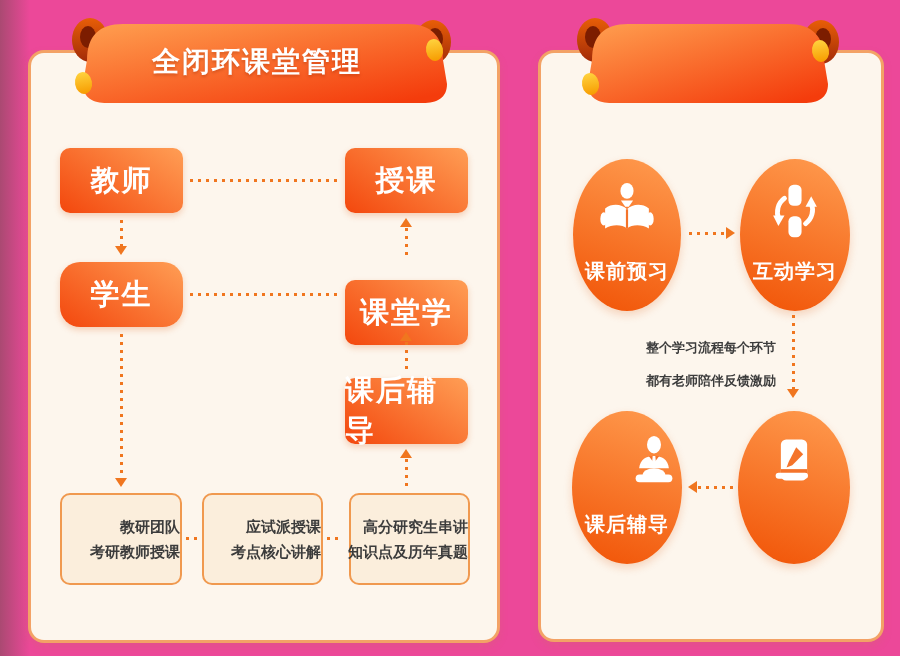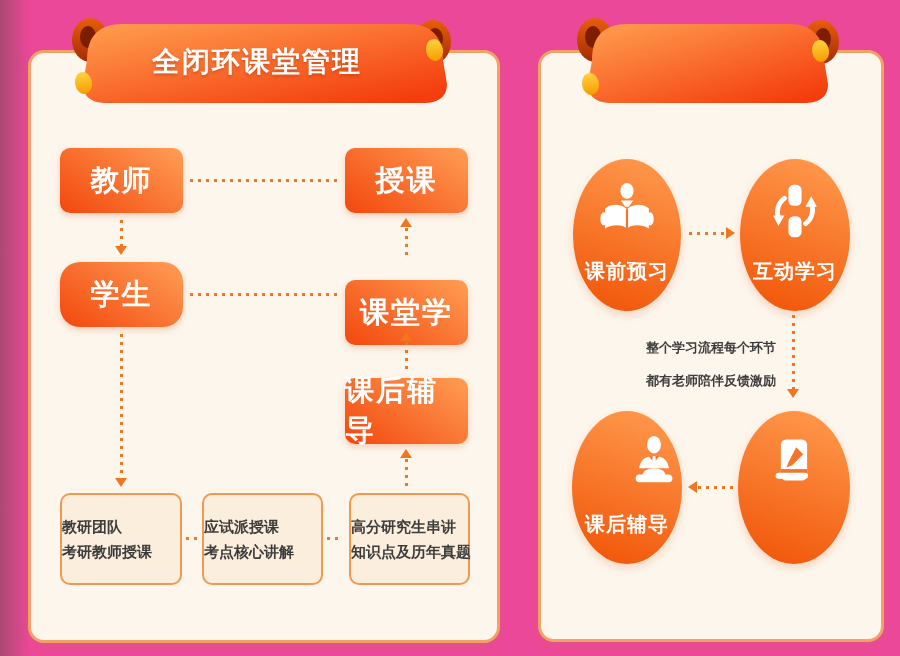--- a/index.html
+++ b/index.html
@@ -33,21 +33,21 @@
   .obox{
     position:absolute; display:flex; align-items:center; justify-content:center;
     color:#fff; font-size:29px; font-weight:bold; letter-spacing:2px;
     border-radius:10px;
     background:linear-gradient(215deg,#FF9E55 0%, #F3470D 100%);
     box-shadow:0 3px 6px rgba(220,90,20,0.25);
   }
   .ibox{
     position:absolute; box-sizing:border-box;
     background:#FBEEDC; border:2px solid #F0994F; border-radius:10px;
-    display:flex; flex-direction:column; align-items:flex-start; justify-content:center;
+    display:flex; flex-direction:column; align-items:flex-end; justify-content:center;
     gap:10px; color:#3C3C3C; font-size:15px; font-weight:600; line-height:1;
     white-space:nowrap;
   }
   .hdots{ position:absolute; height:3px;
     background-image:repeating-linear-gradient(to right,#F0761F 0 3px, transparent 3px 8px); }
   .vdots{ position:absolute; width:3px;
     background-image:repeating-linear-gradient(to bottom,#F0761F 0 3px, transparent 3px 8px); }
   .ah{ position:absolute; width:0; height:0; }
   .ah-down{ border-left:6px solid transparent; border-right:6px solid transparent; border-top:9px solid #F0761F; }
   .ah-up{ border-left:6px solid transparent; border-right:6px solid transparent; border-bottom:9px solid #F0761F; }

